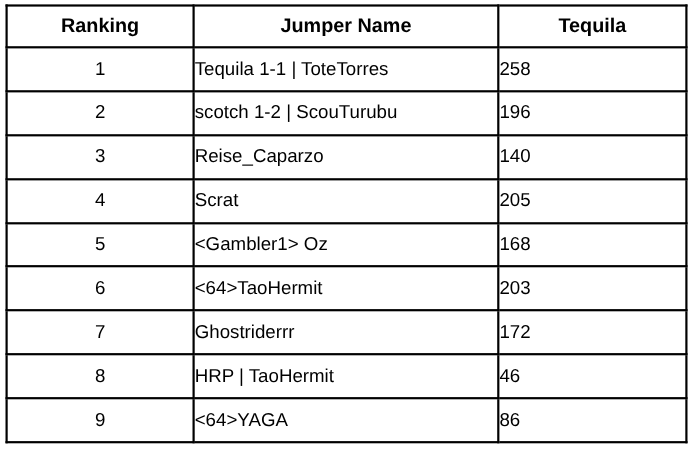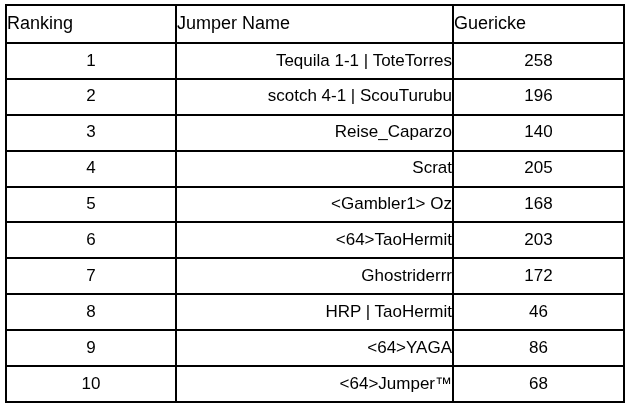--- a/index.html
+++ b/index.html
@@ -36,65 +36,65 @@
     border: 2px solid #000000;
     padding: 0;
     margin: 0;
     font-size: 17px;
     line-height: 1.1;
     height: 33px;
     vertical-align: middle;
     background: #ffffff;
   }
   table.ranking-table thead th {
-    font-weight: normal;
+    font-weight: bold;
     font-size: 18px;
-    text-align: left;
+    text-align: center;
     height: 36px;
   }
   td.cell-rank {
     text-align: center;
     font-weight: normal;
   }
   td.cell-pilot {
-    text-align: right;
+    text-align: left;
     padding-left: 7px;
     white-space: nowrap;
     overflow: hidden;
   }
   td.cell-overall {
-    text-align: center;
+    text-align: left;
   }
 </style>
 </head>
 <body>
 
 <div id="ranking-table-wrap">
   <table class="ranking-table">
     <colgroup>
       <col class="col-rank">
       <col class="col-pilot">
       <col class="col-overall">
     </colgroup>
     <thead>
       <tr>
         <th>Ranking</th>
         <th>Jumper Name</th>
-        <th>Guericke</th>
+        <th>Tequila</th>
       </tr>
     </thead>
     <tbody>
       <tr>
         <td class="cell-rank">1</td>
         <td class="cell-pilot">Tequila 1-1 | ToteTorres</td>
         <td class="cell-overall">258</td>
       </tr>
       <tr>
         <td class="cell-rank">2</td>
-        <td class="cell-pilot">scotch 4-1 | ScouTurubu</td>
+        <td class="cell-pilot">scotch 1-2 | ScouTurubu</td>
         <td class="cell-overall">196</td>
       </tr>
       <tr>
         <td class="cell-rank">3</td>
         <td class="cell-pilot">Reise_Caparzo</td>
         <td class="cell-overall">140</td>
       </tr>
       <tr>
         <td class="cell-rank">4</td>
         <td class="cell-pilot">Scrat</td>
@@ -118,20 +118,15 @@
       <tr>
         <td class="cell-rank">8</td>
         <td class="cell-pilot">HRP | TaoHermit</td>
         <td class="cell-overall">46</td>
       </tr>
       <tr>
         <td class="cell-rank">9</td>
         <td class="cell-pilot">&lt;64&gt;YAGA</td>
         <td class="cell-overall">86</td>
       </tr>
-      <tr>
-        <td class="cell-rank">10</td>
-        <td class="cell-pilot">&lt;64&gt;Jumper™</td>
-        <td class="cell-overall">68</td>
-      </tr>
     </tbody>
   </table>
 </div>
 
 </body></html>

